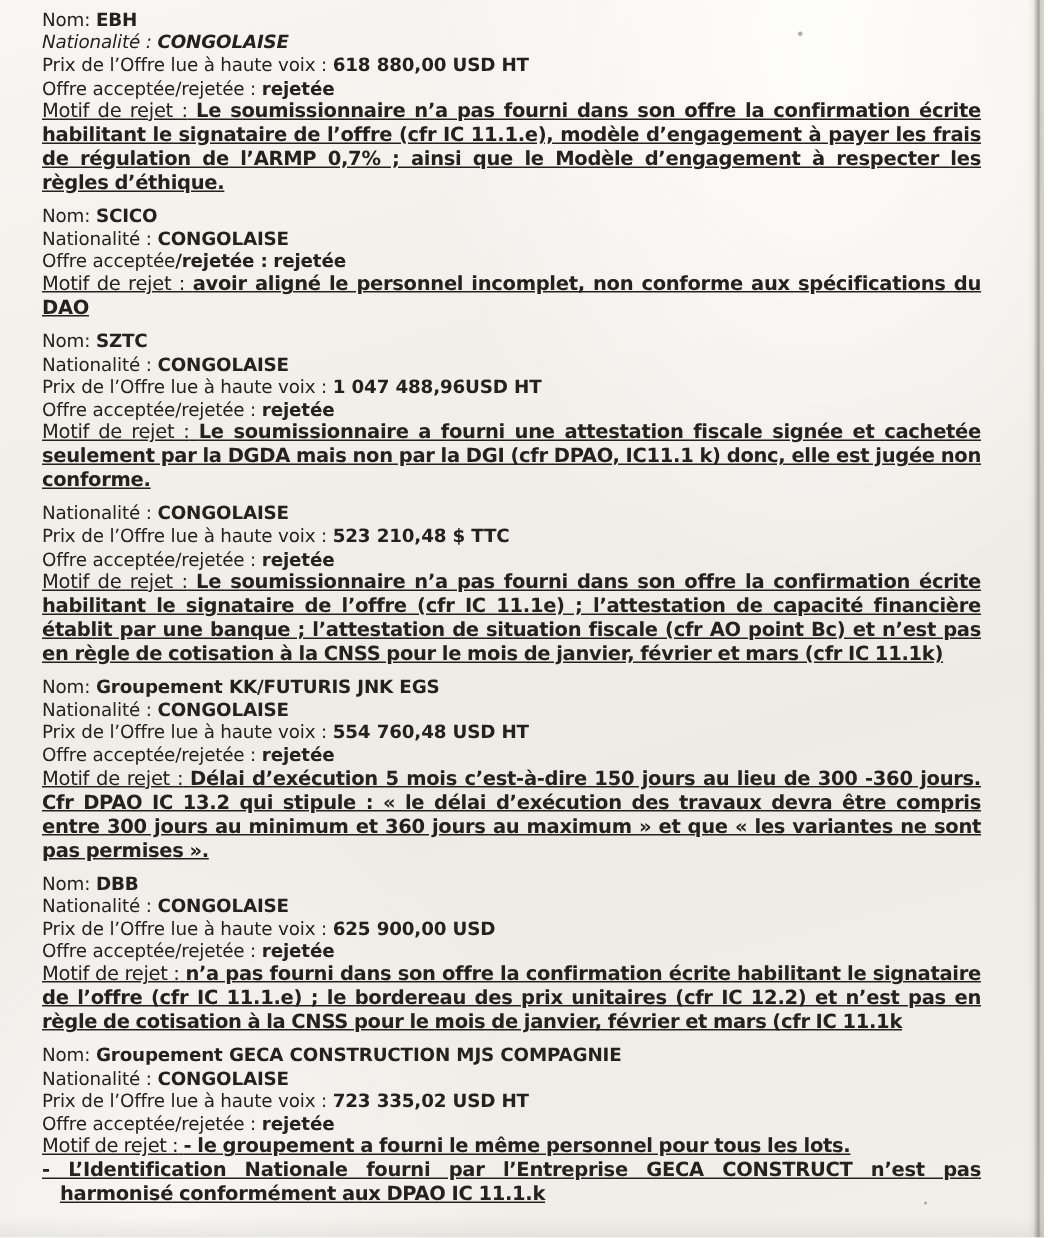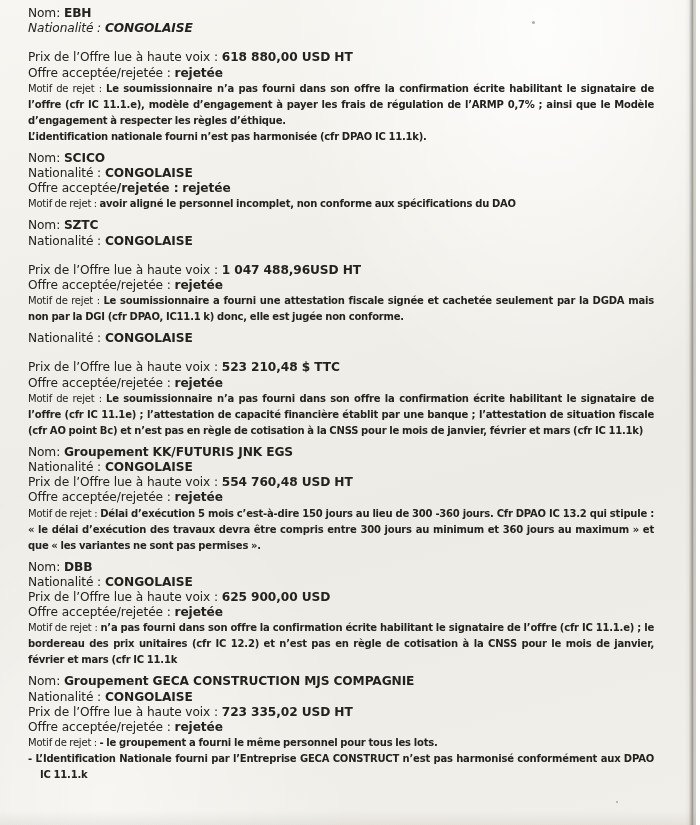--- a/index.html
+++ b/index.html
@@ -22,32 +22,33 @@
   .entry{margin-bottom:6px;}
   .line{
     font-size:12.2px;
     line-height:15.2px;
     letter-spacing:-0.1px;
     white-space:nowrap;
   }
   .lbl{font-weight:400;}
   .val{font-weight:700;}
   
-  .entry:nth-child(-n+4) .price-line{margin-top:14px;}
+  .entry:nth-child(-n+4) .price-line{margin-top:0;}
   
   .entry:nth-child(1) .nat-line{font-style:italic;}
   
   .entry:nth-child(2) .price-line .lbl{font-weight:700;}
   .motif{margin-top:0;}
   .motif-para{
-    font-size:10px;
+    font-size:13px;
     line-height:16px;
     letter-spacing:-0.2px;
     text-align:justify;
     word-spacing:-0.4px;
+    text-decoration:underline;
   }
   .motif-para .txt{font-weight:700;}
   .motif-para.hang{
     padding-left:12px;
     text-indent:-12px;
   }
   .edge-shadow{
     position:absolute;top:0;right:0;width:11px;height:100%;
     background:linear-gradient(to right,
       rgba(110,104,95,0) 0%,
@@ -87,21 +88,20 @@
     <div class="line price-line">
       <span class="lbl">Prix de l’Offre lue à haute voix :</span>
       <span class="val">618 880,00 USD HT</span>
     </div>
     <div class="line status-line">
       <span class="lbl">Offre acceptée/rejetée :</span><span class="val"></span>
       <span class="val">rejetée</span>
     </div>
     <div class="motif">
             <div class="motif-para"><span class="lbl">Motif de rejet :</span> <span class="txt">Le soumissionnaire n’a pas fourni dans son offre la confirmation écrite habilitant le signataire de l’offre (cfr IC 11.1.e), modèle d’engagement à payer les frais de régulation de l’ARMP 0,7% ; ainsi que le Modèle d’engagement à respecter les règles d’éthique.</span></div>
-            <div class="motif-para"><span class="txt">L’identification nationale fourni n’est pas harmonisée (cfr DPAO IC 11.1k).</span></div>
           </div>
   </section>
 
   <section class="entry">
     <div class="line name-line">
       <span class="lbl">Nom:</span>
       <span class="val">SCICO</span>
     </div>
     <div class="line nat-line">
       <span class="lbl">Nationalité :</span>

